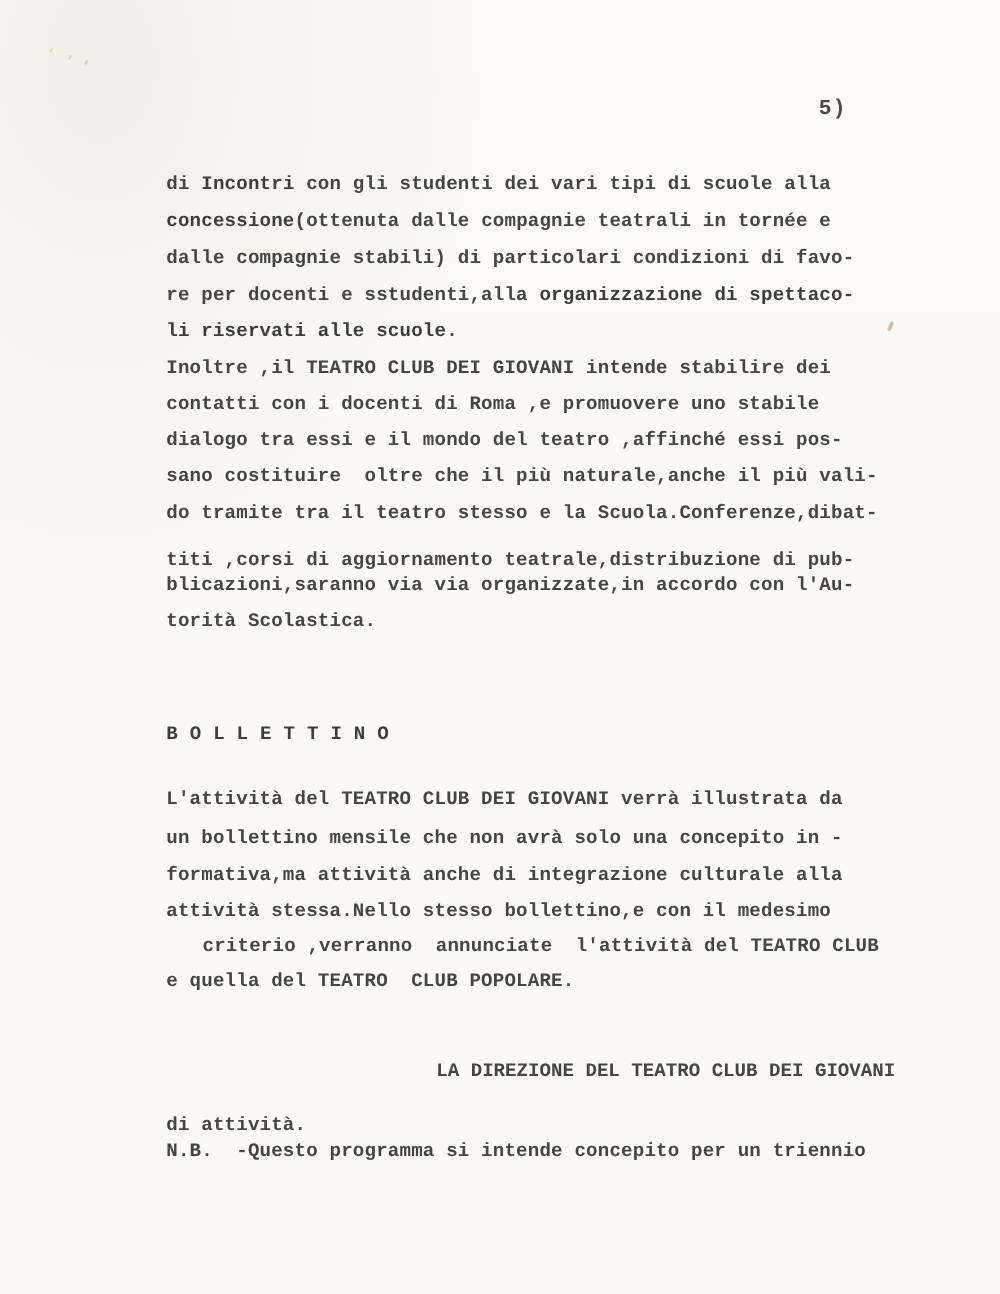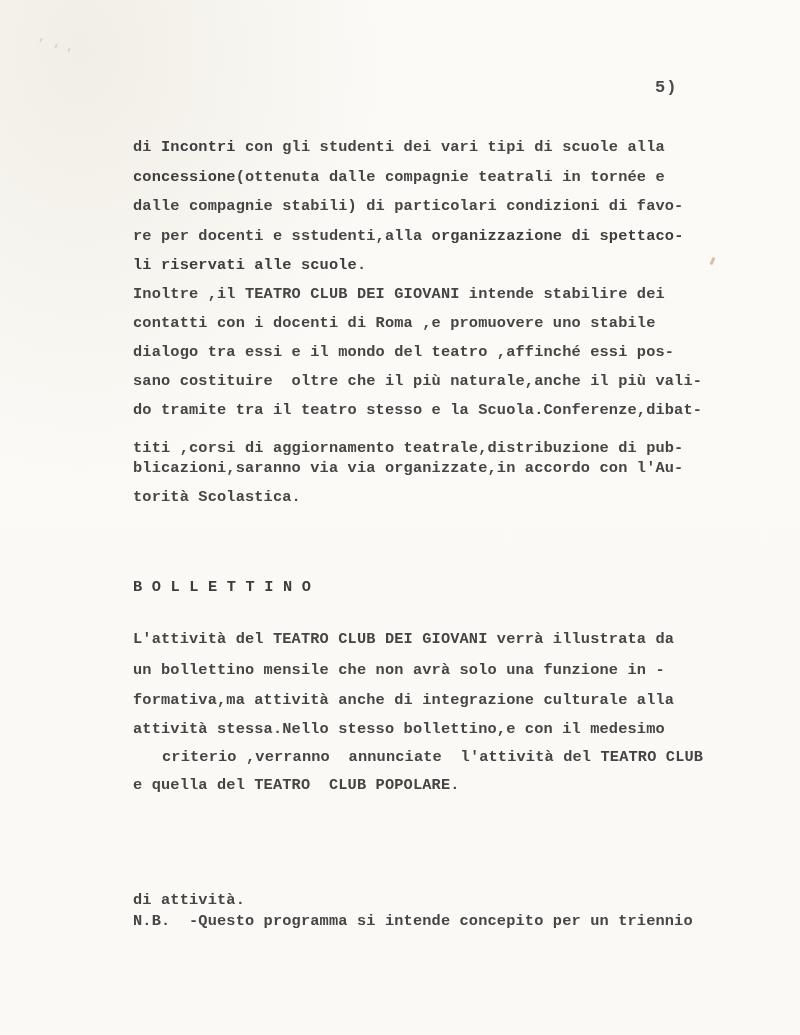--- a/index.html
+++ b/index.html
@@ -109,27 +109,28 @@
     <div class="line" style="top:400px;">do tramite tra il teatro stesso e la Scuola.Conferenze,dibat-</div>
     <div class="line" style="top:406px;margin-top:32px;">titi ,corsi di aggiornamento teatrale,distribuzione di pub-</div>
     <div class="line" style="top:458px;">blicazioni,saranno via via organizzate,in accordo con l'Au-</div>
     <div class="line" style="top:487px;">torità Scolastica.</div>
   </div>
 
   <div class="heading">B O L L E T T I N O</div>
 
   <div>
     <div class="line" style="top:629px;">L'attività del TEATRO CLUB DEI GIOVANI verrà illustrata da</div>
-    <div class="line" style="top:660px;">un bollettino mensile che non avrà solo una funzione in -</div>
+    <div class="line" style="top:660px;">un bollettino mensile che non avrà solo una concepito in -</div>
     <div class="line" style="top:690px;">formativa,ma attività anche di integrazione culturale alla</div>
     <div class="line" style="top:719px;">attività stessa.Nello stesso bollettino,e con il medesimo</div>
     <div class="line" style="top:747px;margin-left:29px;">criterio ,verranno  annunciate  l'attività del TEATRO CLUB</div>
     <div class="line" style="top:775px;">e quella del TEATRO  CLUB POPOLARE.</div>
   </div>
 
+  <div class="signature">LA DIREZIONE DEL TEATRO CLUB DEI GIOVANI</div>
 
   <div>
     <div class="line" style="top:911px;">N.B.  -Questo programma si intende concepito per un triennio</div>
     <div class="line" style="top:890px;">di attività.</div>
   </div>
 
   <div class="speck" style="left:711px; top:257px;"></div>
   <div class="speck" style="left:40px; top:38px; width:2px; height:4px; opacity:0.4;"></div>
   <div class="speck" style="left:55px; top:44px; width:2px; height:4px; opacity:0.4;"></div>
   <div class="speck" style="left:68px; top:48px; width:2px; height:4px; opacity:0.4;"></div>

